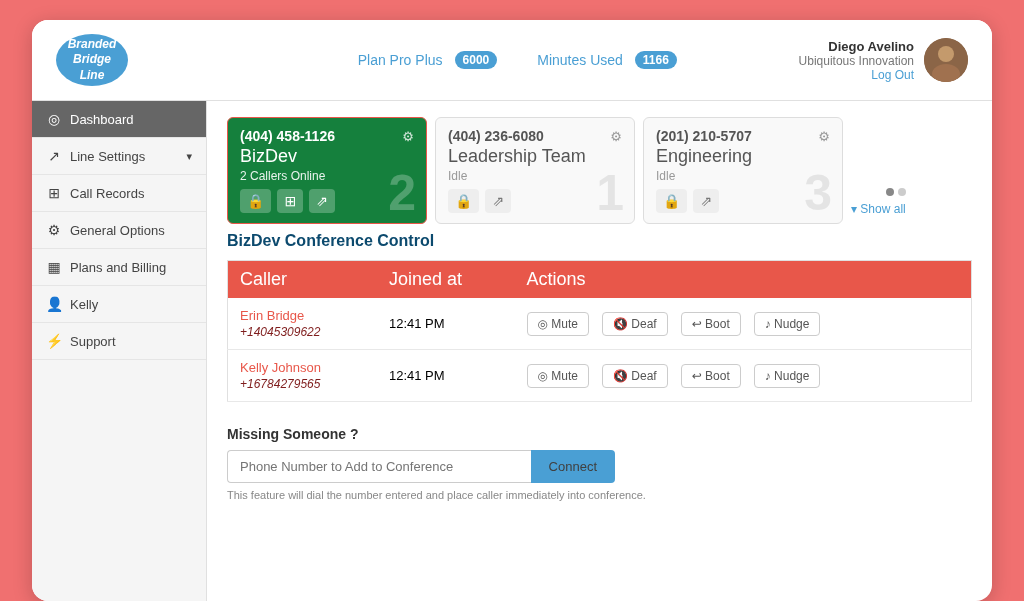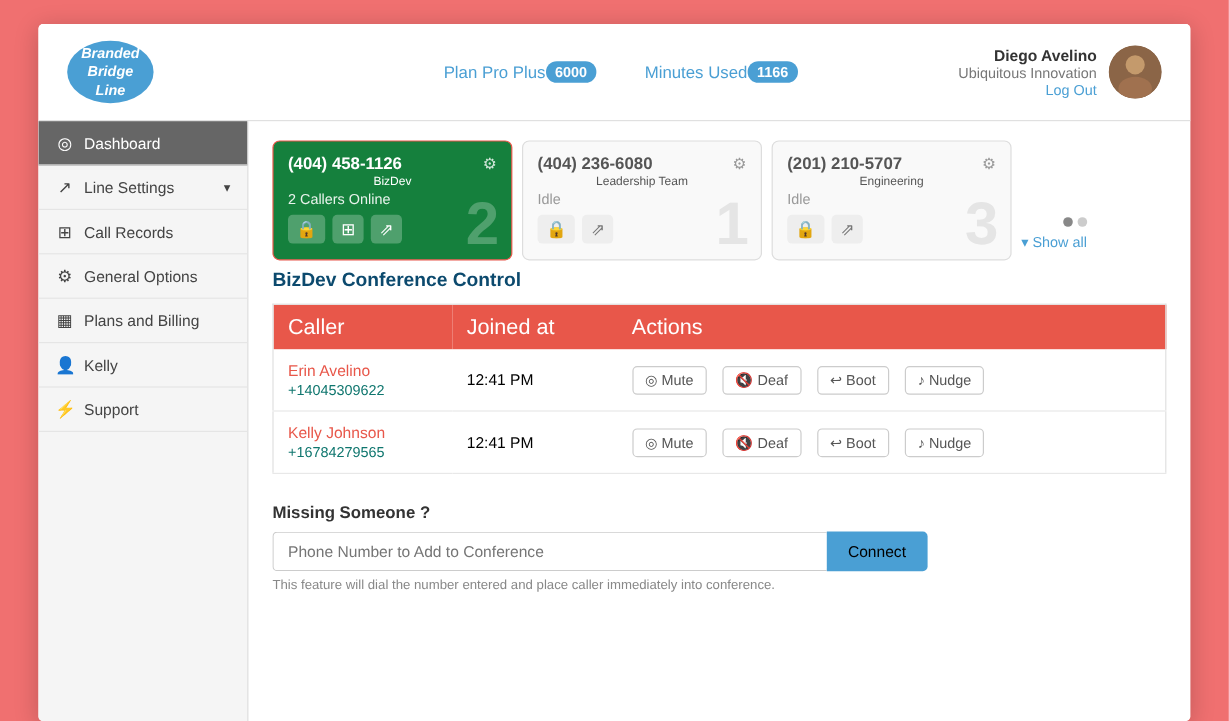--- a/index.html
+++ b/index.html
@@ -7,21 +7,21 @@
       background-color: #f07070;
       font-family: 'Segoe UI', Arial, sans-serif;
       display: flex;
       justify-content: center;
       align-items: center;
       min-height: 100vh;
       padding: 20px;
     }
     .main-container {
       background: #fff;
-      border-radius: 4px;
+      border-radius: 16px;
       width: 960px;
       min-height: 560px;
       box-shadow: 0 4px 20px rgba(0,0,0,0.2);
       overflow: hidden;
     }
     
     .header {
       display: flex;
       align-items: center;
       padding: 14px 24px;
@@ -52,21 +52,21 @@
     .header-center {
       display: flex;
       align-items: center;
       gap: 40px;
       flex: 1;
       justify-content: center;
     }
     .header-stat {
       display: flex;
       align-items: center;
-      gap: 0;
+      gap: 12px;
       color: #4a9fd4;
       font-size: 14px;
       font-weight: 500;
     }
     .badge {
       background: #4a9fd4;
       color: white;
       border-radius: 10px;
       padding: 2px 8px;
       font-size: 12px;
@@ -179,24 +179,23 @@
     }
     .conf-gear {
       color: #999;
       cursor: pointer;
       font-size: 13px;
     }
     .conf-card.active .conf-gear {
       color: rgba(255,255,255,0.8);
     }
     .conf-name {
-      font-size: 10px;
+      font-size: 18px;
       font-weight: 500;
       margin-bottom: 2px;
-      text-align: center;
     }
     .conf-card.active .conf-name { color: white; }
     .conf-card:not(.active) .conf-name { color: #555; }
     .conf-status {
       font-size: 12px;
       margin-bottom: 6px;
     }
     .conf-card.active .conf-status { color: rgba(255,255,255,0.9); }
     .conf-card:not(.active) .conf-status { color: #999; }
     .conf-actions {
@@ -276,23 +275,24 @@
       padding: 10px 12px;
       font-size: 13px;
       vertical-align: middle;
     }
     .caller-name {
       color: #e8574a;
       font-weight: 500;
       cursor: pointer;
     }
     .caller-phone {
-      color: #0f766e;
+      color: #7f1d1d;
       font-size: 12px;
       margin-top: 2px;
+      font-style: italic;
     }
     .action-btn {
       border: 1px solid #ccc;
       background: white;
       border-radius: 4px;
       padding: 4px 10px;
       font-size: 12px;
       cursor: pointer;
       color: #555;
       margin-right: 4px;
@@ -309,35 +309,35 @@
     .missing-title {
       font-size: 14px;
       font-weight: 600;
       color: #333;
       margin-bottom: 8px;
     }
     .connect-row {
       display: flex;
       gap: 0;
       margin-bottom: 6px;
-      width: 546px;
+      width: 388px;
     }
     .phone-input {
       flex: 1;
       border: 1px solid #ccc;
       border-right: none;
       border-radius: 4px 0 0 4px;
       padding: 8px 12px;
       font-size: 13px;
       outline: none;
       color: #999;
     }
     .connect-btn {
       background: #4a9fd4;
-      color: #000000;
+      color: #404040;
       border: none;
       border-radius: 0 4px 4px 0;
       padding: 8px 18px;
       font-size: 13px;
       cursor: pointer;
       font-weight: 500;
     }
     .missing-hint {
       font-size: 11px;
       color: #888;
@@ -483,21 +483,21 @@
         <thead>
           <tr>
             <th>Caller</th>
             <th>Joined at</th>
             <th>Actions</th>
           </tr>
         </thead>
         <tbody>
           <tr>
             <td>
-              <div class="caller-name">Erin Avelino</div>
+              <div class="caller-name">Erin Bridge</div>
               <div class="caller-phone">+14045309622</div>
             </td>
             <td>12:41 PM</td>
             <td>
               <div class="actions-cell">
                 <button class="action-btn">
                   <span>◎ </span>Mute
                 </button>
                 <button class="action-btn">
                   <span>🔇 </span>Deaf

